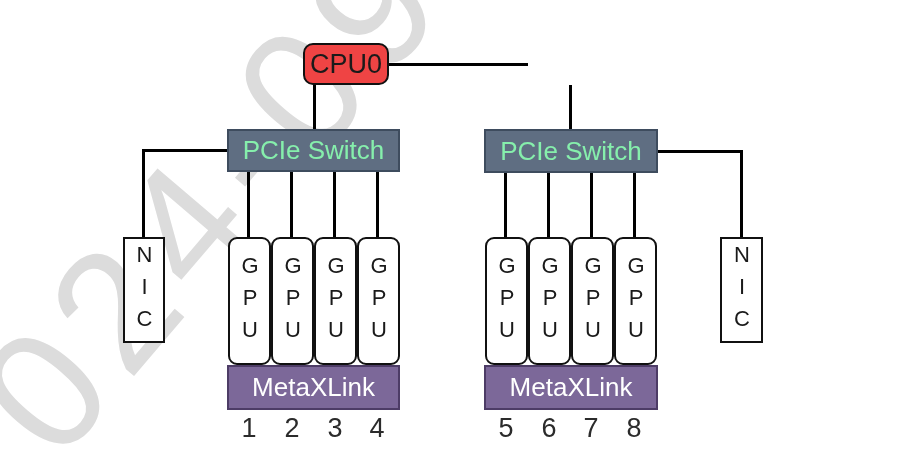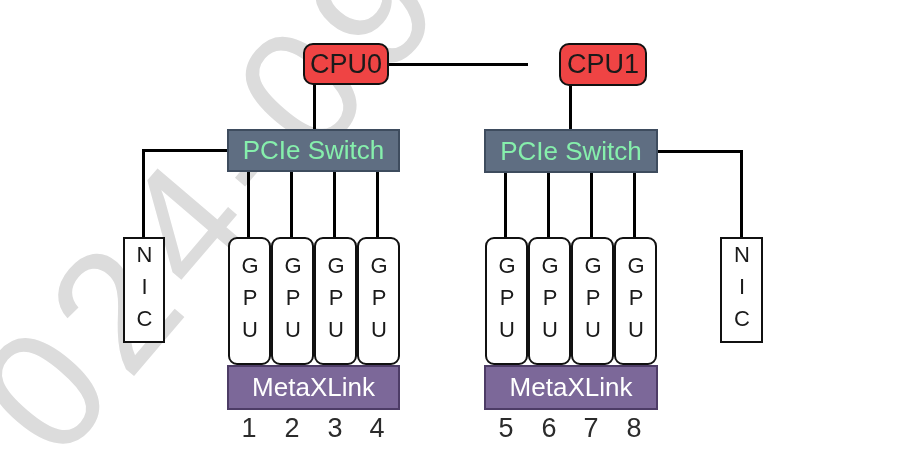--- a/index.html
+++ b/index.html
@@ -68,23 +68,20 @@
   <div class="vline" style="left:376px;top:171px;height:68px"></div>
 
   <div class="vline" style="left:504px;top:171px;height:68px"></div>
   <div class="vline" style="left:547px;top:171px;height:68px"></div>
   <div class="vline" style="left:590px;top:171px;height:68px"></div>
   <div class="vline" style="left:633px;top:171px;height:68px"></div>
 
   <div class="node cpu" style="left:271px;top:43px;width:86px;height:42px">
     <span>CPU0</span>
   </div>
-  <div class="node cpu" style="left:527px;top:43px;width:88px;height:43px">
-    <span>CPU1</span>
-  </div>
 
   <div class="node switch" style="left:227px;top:129px;width:173px;height:43px">
     <span>PCIe Switch</span>
   </div>
   <div class="node switch" style="left:484px;top:129px;width:174px;height:44px">
     <span>PCIe Switch</span>
   </div>
 
   <div class="node nic" style="left:123px;top:237px;width:42px;height:106px">
     <span class="vtext">NIC</span>

